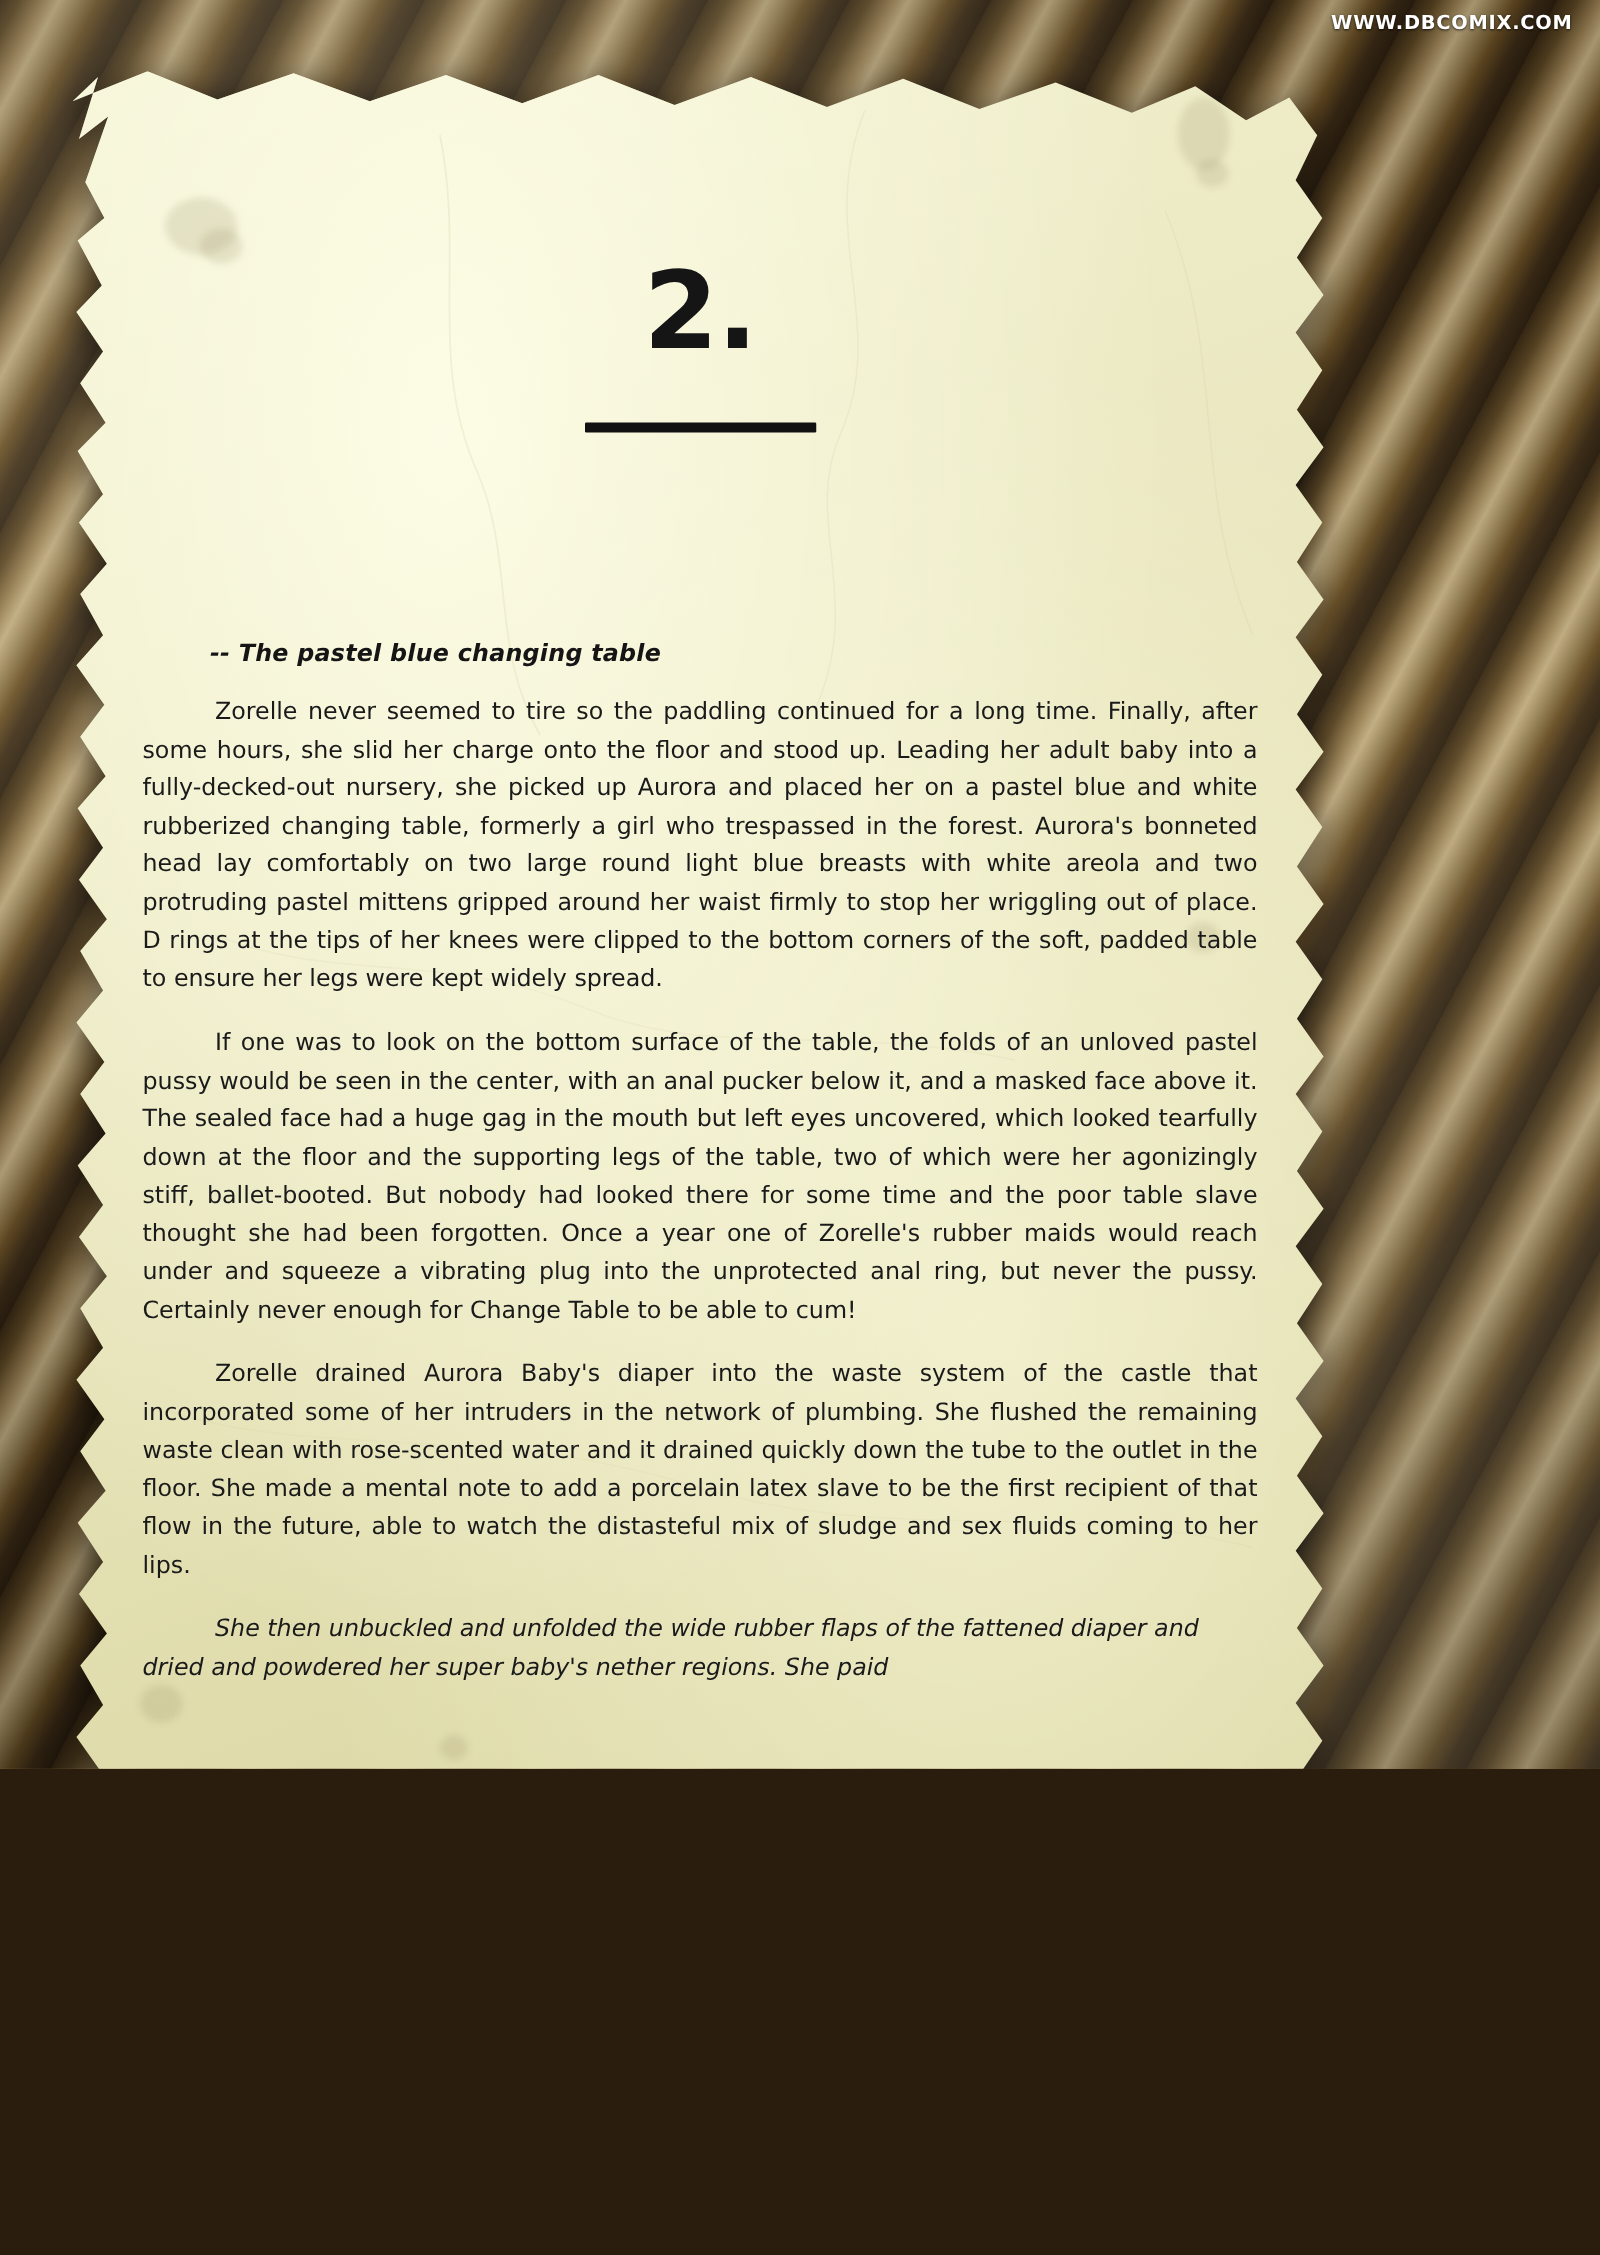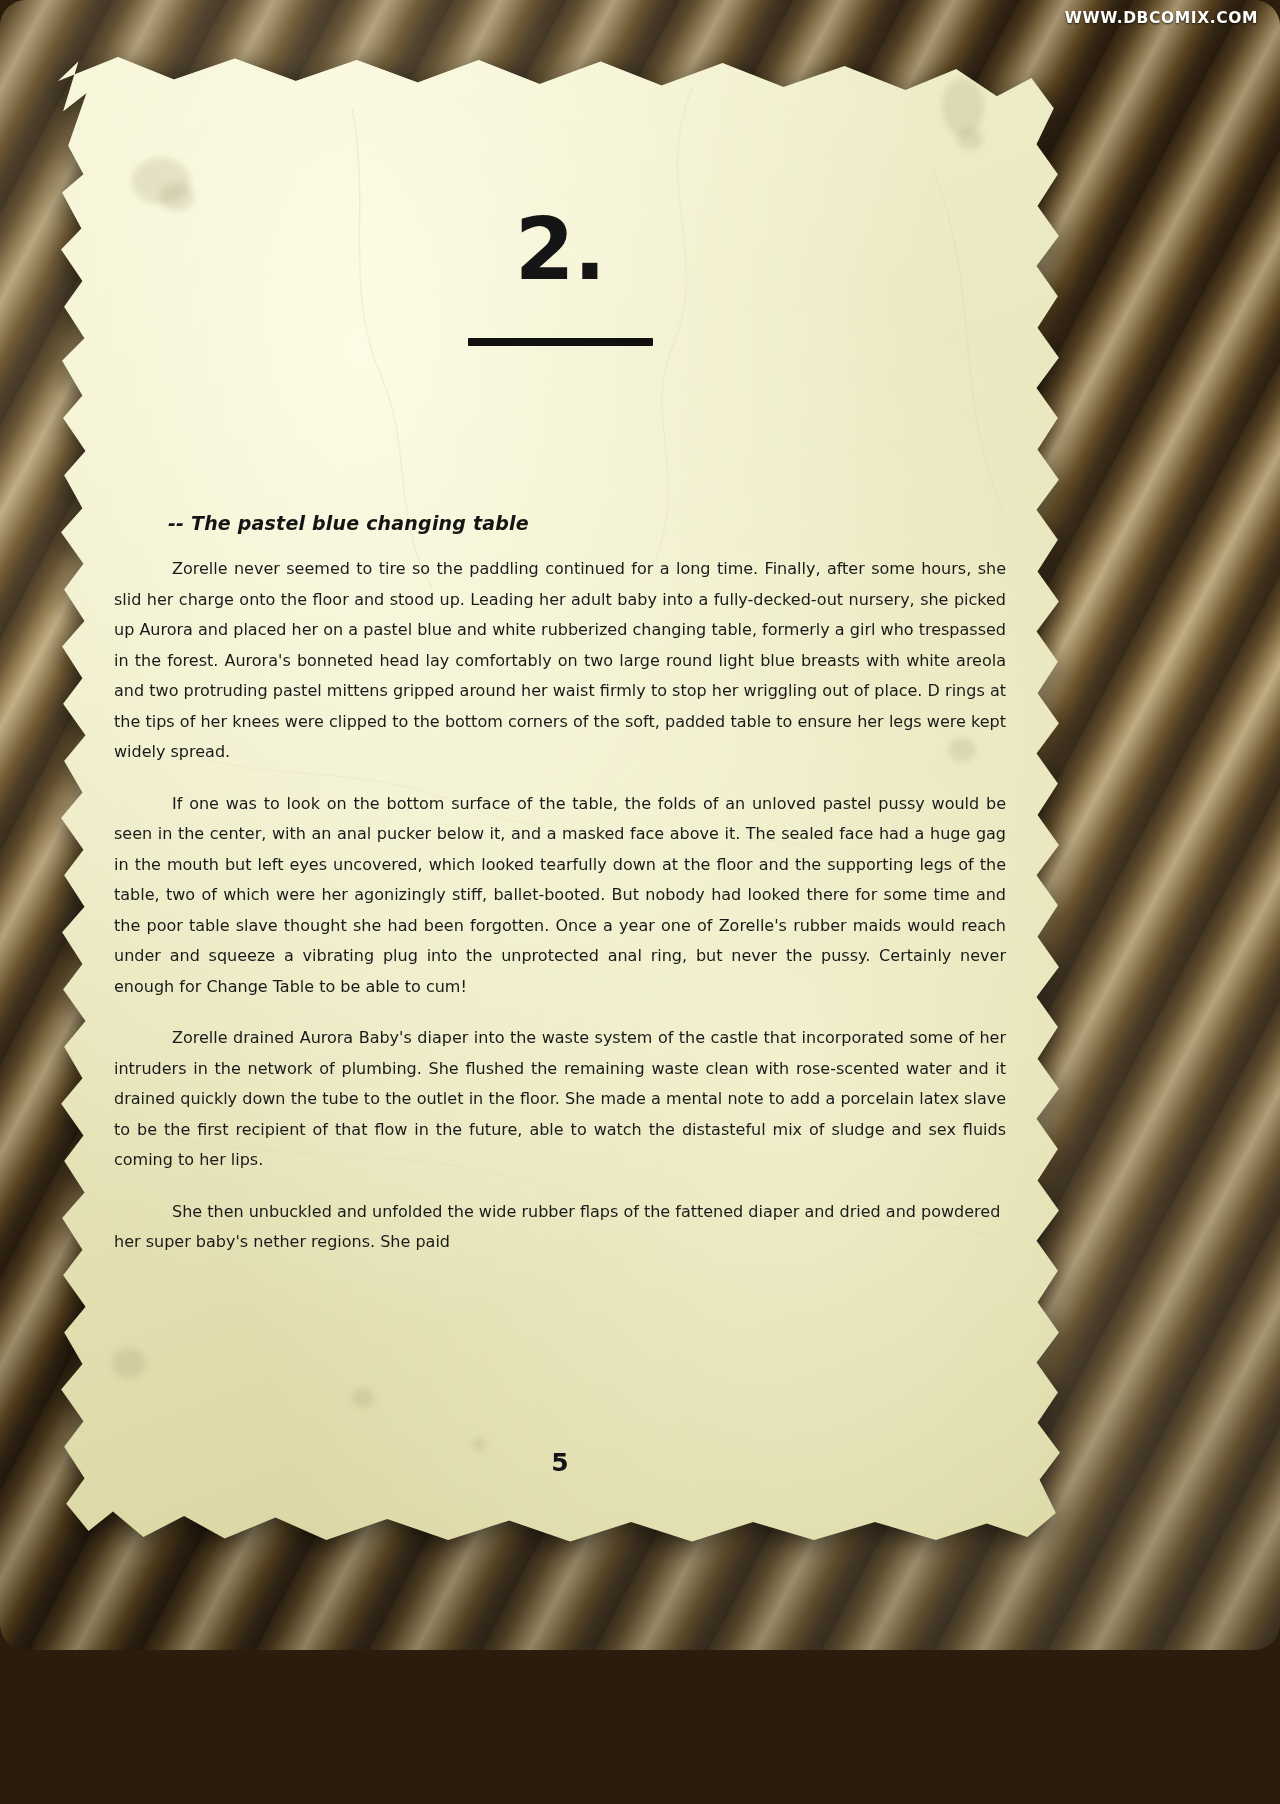--- a/index.html
+++ b/index.html
@@ -11,36 +11,35 @@
     width: 1280px;
     height: 1804px;
     overflow: hidden;
     font-family: "DejaVu Sans", sans-serif;
   }
 
   
   .page-root {
     position: relative;
     width: 1280px;
-    height: 1650px;
+    height: 1415px;
     overflow: hidden;
     background-color: #6b5530;
     background-image:
       repeating-linear-gradient(
         118deg,
         #3a2a14 0px,
         #5d4724 14px,
         #9d8355 30px,
         #c9b487 42px,
         #a08a5d 54px,
         #6b5025 70px,
         #3e2d17 86px,
         #2d2010 100px
       );
-    border-radius: 26px;
   }
   .bg-sheen {
     position: absolute;
     inset: 0;
     background:
       radial-gradient(ellipse at 25% 18%, rgba(255,240,200,0.22), rgba(0,0,0,0) 55%),
       radial-gradient(ellipse at 80% 85%, rgba(255,240,200,0.15), rgba(0,0,0,0) 60%),
       linear-gradient(180deg, rgba(0,0,0,0.18), rgba(0,0,0,0.05) 40%, rgba(0,0,0,0.30));
     pointer-events: none;
   }
@@ -180,31 +179,31 @@
     font-size: 19px;
     font-weight: bold;
     font-style: italic;
     color: #151515;
     letter-spacing: 0.2px;
   }
 
   .body-text {
     margin-top: 20px;
     font-family: "DejaVu Sans", sans-serif;
-    font-size: 16px;
+    font-size: 19px;
     line-height: 30.5px;
     color: #1a1a1a;
     text-align: justify;
   }
   .body-text p {
     margin: 0 0 21px 0;
     text-indent: 58px;
   }
   .body-text p:last-child { margin-bottom: 0; }
-  .body-text p.last-para { text-align: left; }
+  .body-text p.last-para { text-align: left; font-style: italic; }
 
   .page-number {
     position: absolute;
     left: 0;
     right: 0;
     top: 1400px;
     text-align: center;
     font-family: "DejaVu Sans", sans-serif;
     font-size: 25px;
     font-weight: bold;

